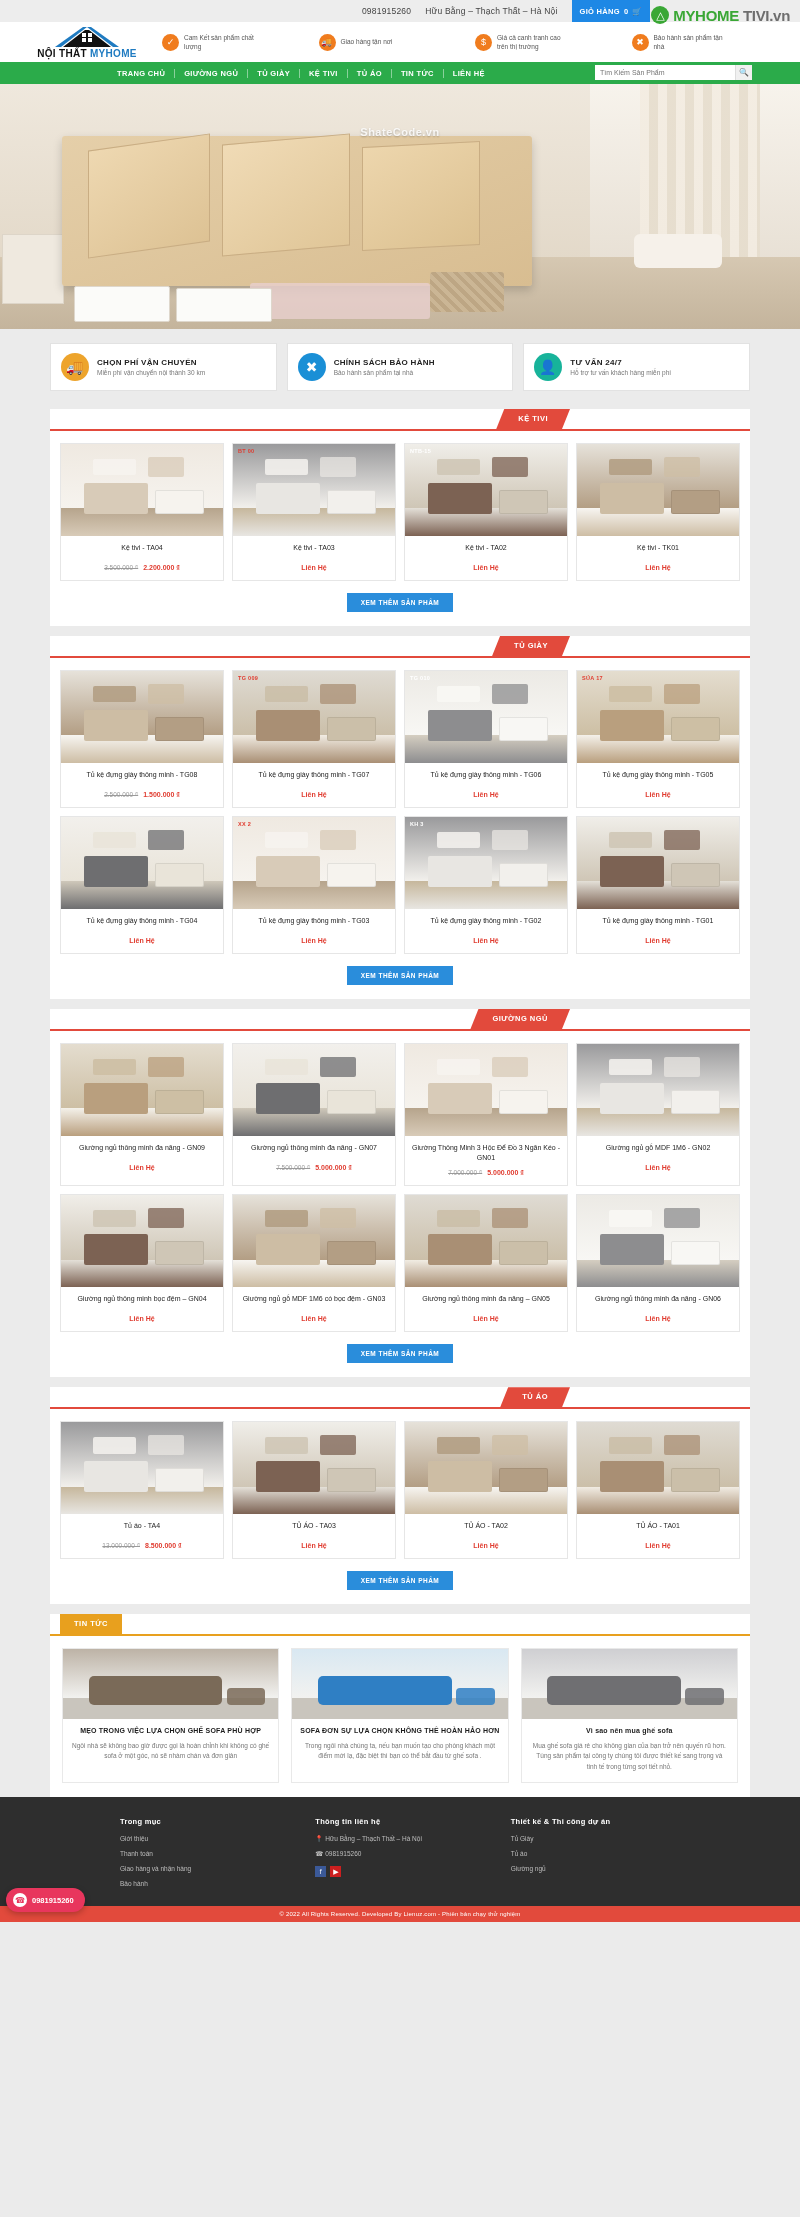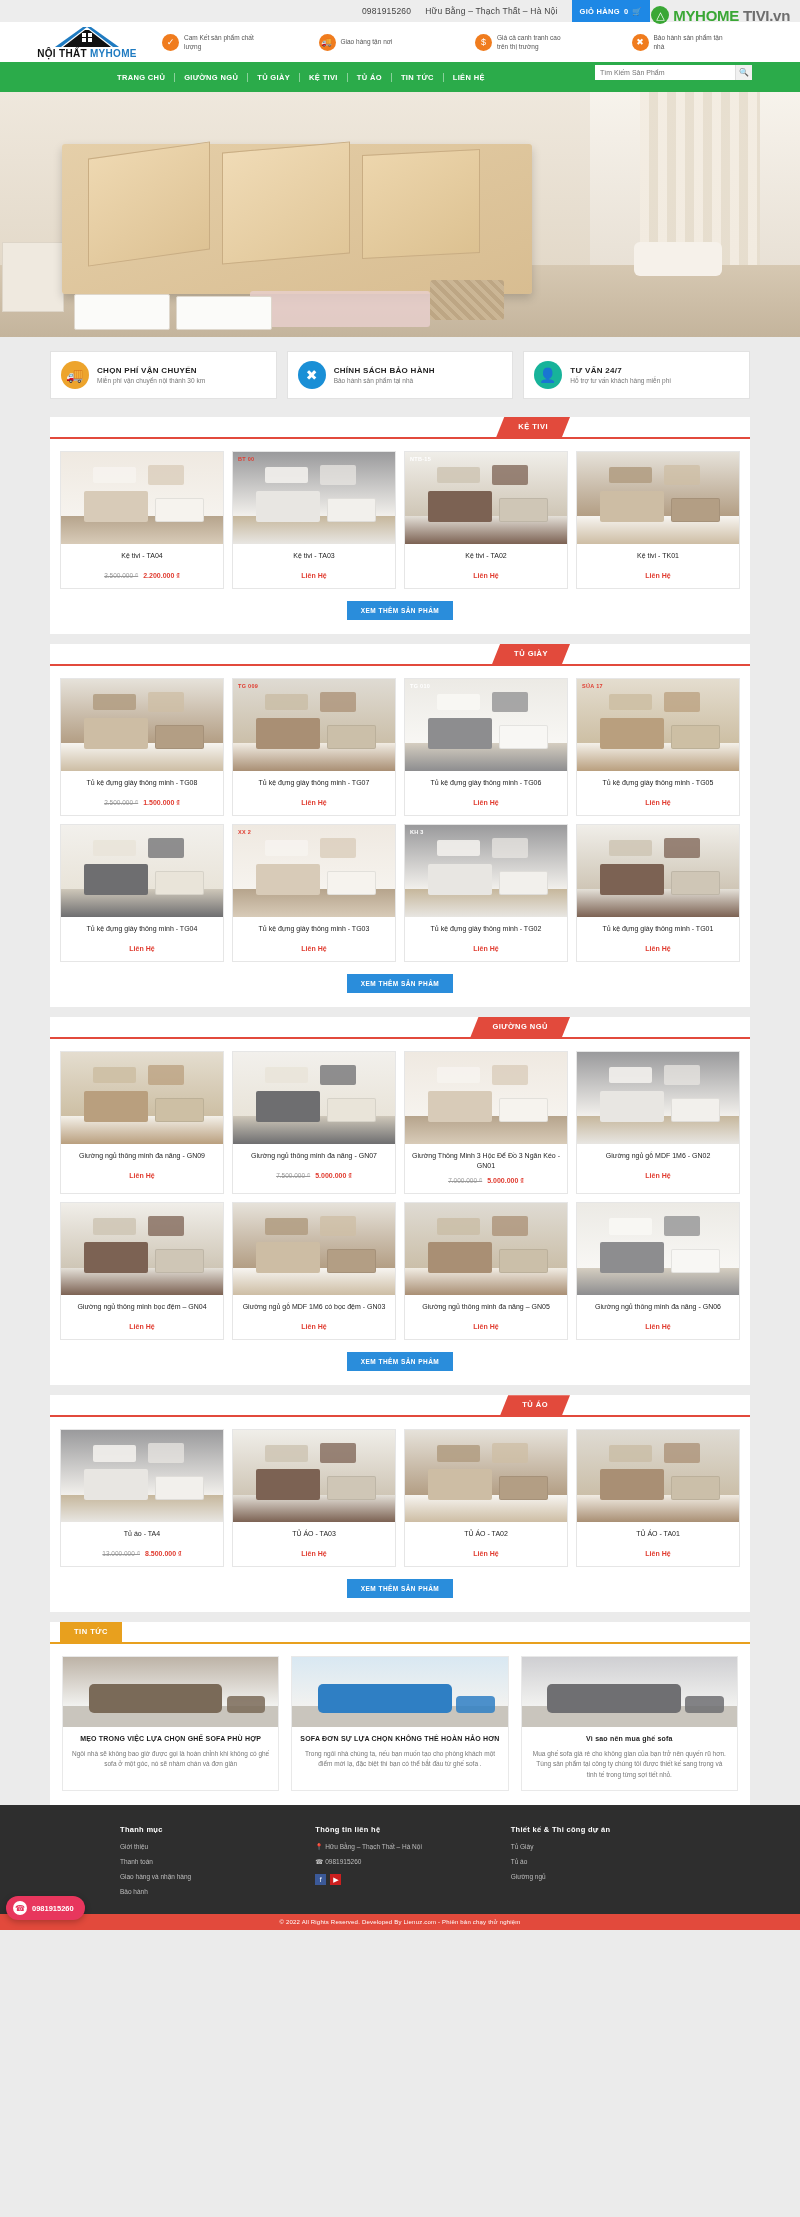--- a/index.html
+++ b/index.html
@@ -60,21 +60,21 @@
     width: 17px; height: 17px; border-radius: 50%;
     background: #f07c1e; color: #fff;
     display: flex; align-items: center; justify-content: center;
     font-size: 9px; flex: none;
   }
   .feat-tx { font-size: 6.5px; line-height: 1.45; color: #555; max-width: 72px; }
 
   
   .nav {
     background: #2bab4a;
-    height: 30px;
+    height: 22px;
     display: flex;
     align-items: center;
     padding-left: 108px;
     position: relative;
   }
   .nav a {
     color: #fff; font-size: 7.5px; font-weight: bold;
     text-decoration: none; letter-spacing: .35px;
     padding: 0 9px;
     border-right: 1px solid rgba(255,255,255,.45);
@@ -323,20 +323,21 @@
       <div class="b-pillow"></div>
       <div class="b-bedframe"></div>
       <div class="b-panel1"></div>
         <div class="b-panel2"></div>
         <div class="b-panel3"></div>
       <div class="b-basket"></div>
       <div class="b-rug"></div>
       <div class="b-drw b-d1"></div>
         <div class="b-drw b-d2"></div>
     </div>
+    <div class="wmk">ShateCode.vn</div>
   </div>
 
   <div class="svc-outer">
     <div class="svc">
       <div class="svc-card">
         <span class="svc-ic orange">🚚</span>
         <div>
           <div class="svc-t">CHỌN PHÍ VẬN CHUYỂN</div>
           <div class="svc-s">Miễn phí vận chuyển nội thành 30 km</div>
         </div>
@@ -776,21 +777,21 @@
           </div>
           <div class="ntitle">Vì sao nên mua ghế sofa</div>
           <div class="ndesc">Mua ghế sofa giá rẻ cho không gian của bạn trở nên quyến rũ hơn. Tùng sản phẩm tại công ty chúng tôi được thiết kế sang trọng và tinh tế trong từng sợi tiết nhỏ.</div>
         </div>
       </div>
   </div>
 
   <div class="footer">
     <div class="fcols">
       <div class="fcol">
-        <h4>Thanh mục</h4>
+        <h4>Trong mục</h4>
         <a href="#">Giới thiệu</a>
         <a href="#">Thanh toán</a>
         <a href="#">Giao hàng và nhận hàng</a>
         <a href="#">Bảo hành</a>
       </div>
       <div class="fcol">
         <h4>Thông tin liên hệ</h4>
         <div class="li">
           <span>📍</span>
           <span>Hữu Bằng – Thạch Thất – Hà Nội</span>

